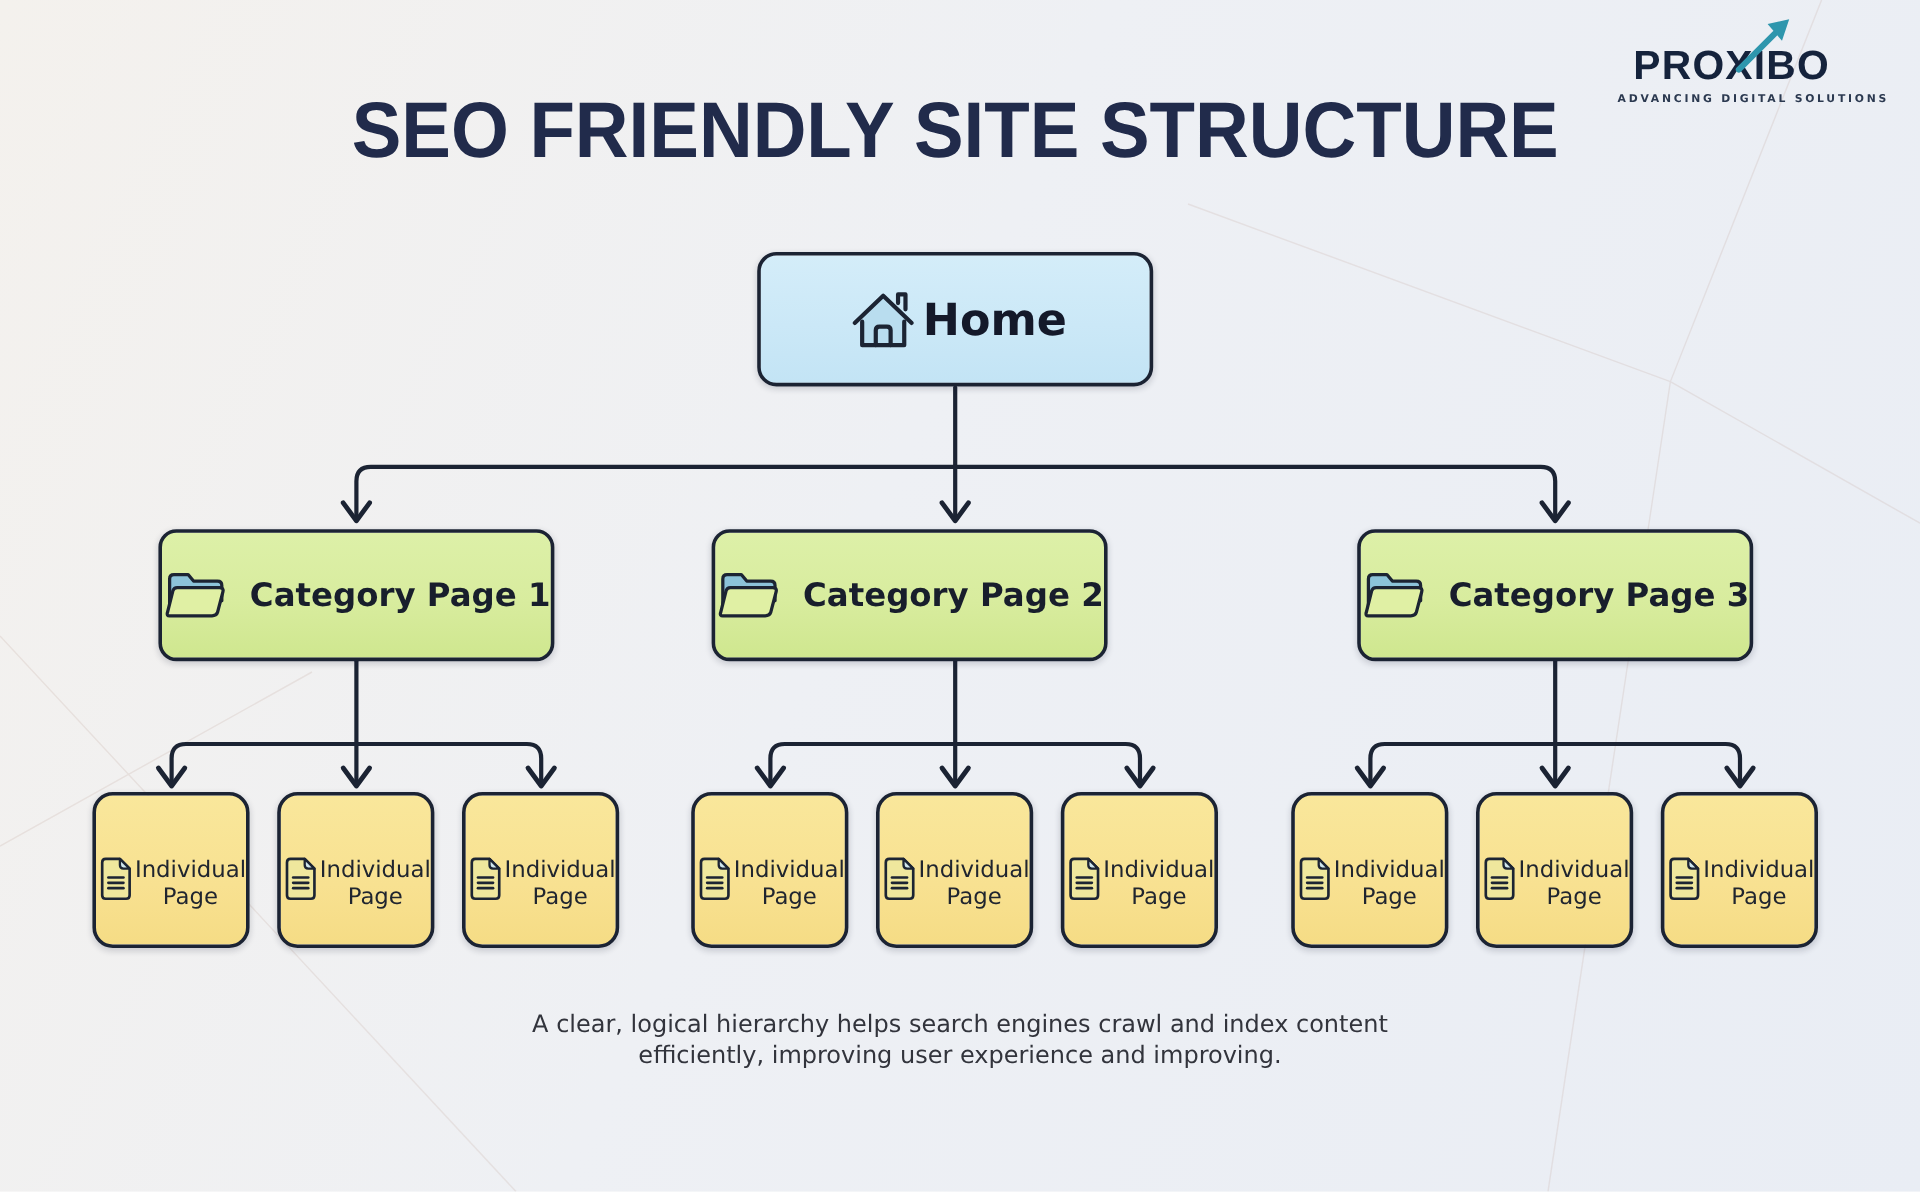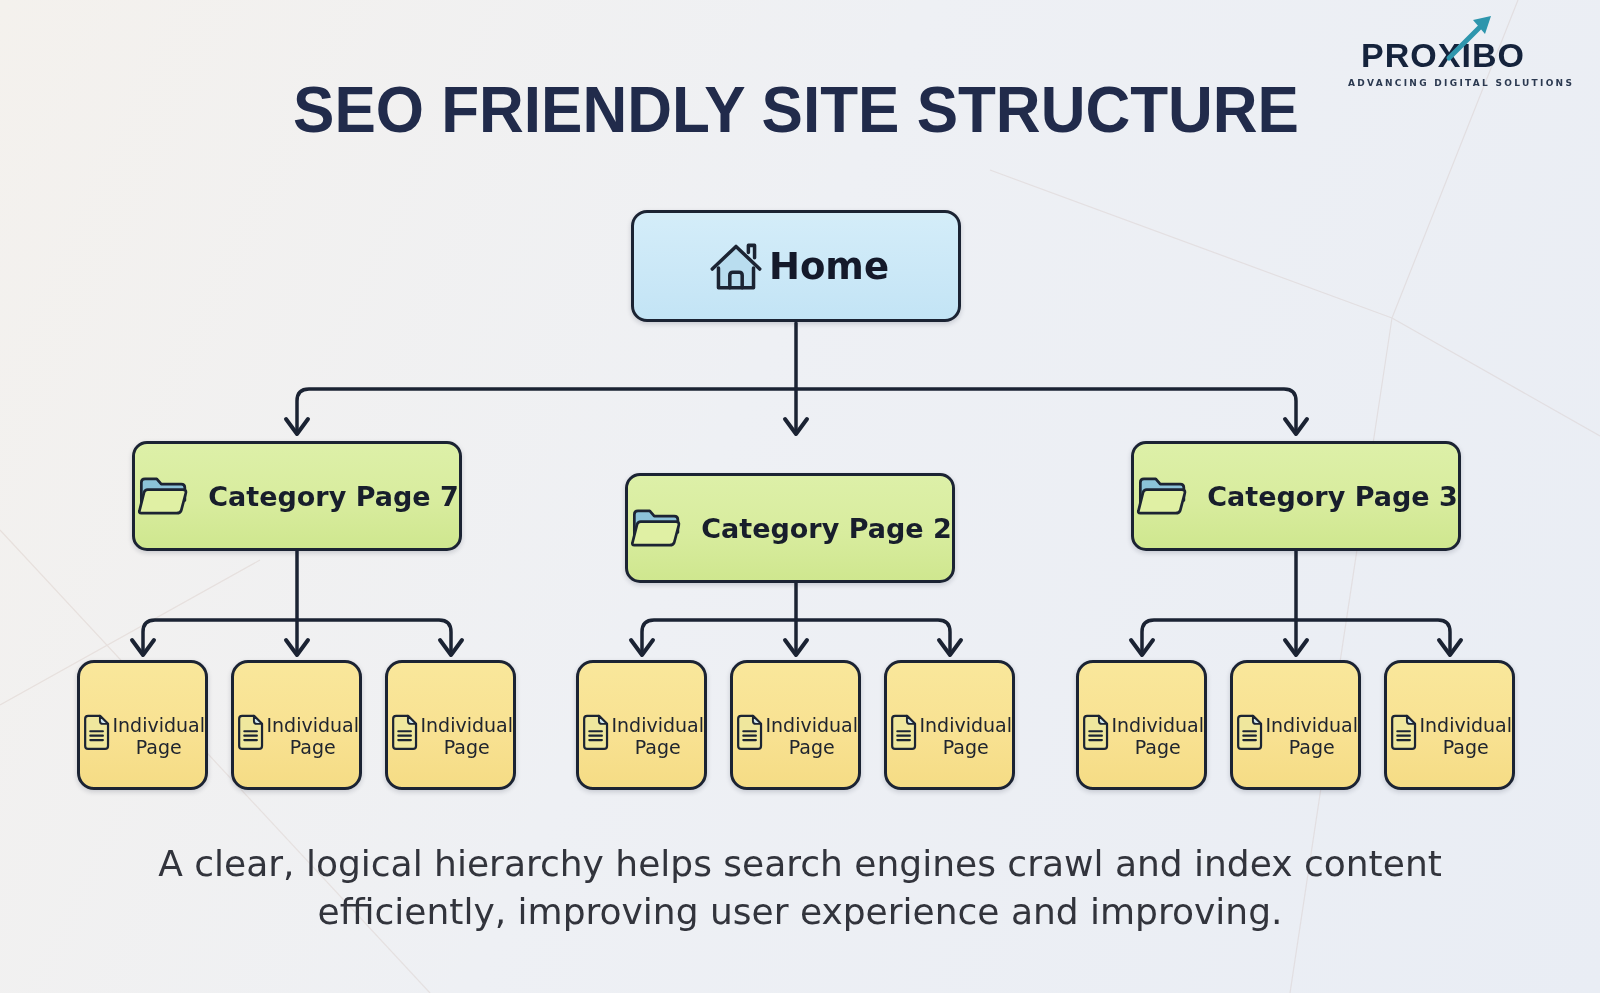--- a/index.html
+++ b/index.html
@@ -71,21 +71,21 @@
     justify-content:flex-start;
     padding-top:14px;border-radius:17px;
   }
   .node.page .label{
     margin-top:8px;font-size:19px;font-weight:500;line-height:1.18;
     text-align:center;color:#20252f;width:110px;
   }
 
   .caption{
     position:absolute;top:840px;left:0;width:1600px;
-    text-align:center;font-size:36px;font-weight:500;
+    text-align:center;font-size:20px;font-weight:500;
     color:var(--caption);line-height:1.32;
     font-family:"DejaVu Sans","Liberation Sans",sans-serif;
   }
 </style>
 </head>
 <body>
 
 <div class="canvas">
 
   <svg class="bg" width="1600" height="993" viewBox="0 0 1600 993">
@@ -151,23 +151,23 @@
       </g>
     </svg>
     <span class="label">Home</span>
   </div>
 
   <div class="node category" style="left:132px;">
     <svg width="58" height="46" viewBox="0 0 64 50">
       <path d="M7 42 V10 Q7 6 11 6 H24 L29 12 H51 Q55 12 55 16 V30 Z" fill="#8cc3d9" stroke="#1c2433" stroke-width="3" stroke-linejoin="round"></path>
       <path d="M14 18 H53 Q57 18 56 22 L51 41 Q50 44 46 44 H7 Q4 44 5 41 L10 21 Q11 18 14 18 Z" fill="#e0f0a4" stroke="#1c2433" stroke-width="3" stroke-linejoin="round"></path>
     </svg>
-    <span class="label">Category Page 7</span>
-  </div>
-  <div class="node category" style="left:625px;margin-top:32px;">
+    <span class="label">Category Page 1</span>
+  </div>
+  <div class="node category" style="left:593px;">
     <svg width="58" height="46" viewBox="0 0 64 50">
       <path d="M7 42 V10 Q7 6 11 6 H24 L29 12 H51 Q55 12 55 16 V30 Z" fill="#8cc3d9" stroke="#1c2433" stroke-width="3" stroke-linejoin="round"></path>
       <path d="M14 18 H53 Q57 18 56 22 L51 41 Q50 44 46 44 H7 Q4 44 5 41 L10 21 Q11 18 14 18 Z" fill="#e0f0a4" stroke="#1c2433" stroke-width="3" stroke-linejoin="round"></path>
     </svg>
     <span class="label">Category Page 2</span>
   </div>
   <div class="node category" style="left:1131px;">
     <svg width="58" height="46" viewBox="0 0 64 50">
       <path d="M7 42 V10 Q7 6 11 6 H24 L29 12 H51 Q55 12 55 16 V30 Z" fill="#8cc3d9" stroke="#1c2433" stroke-width="3" stroke-linejoin="round"></path>
       <path d="M14 18 H53 Q57 18 56 22 L51 41 Q50 44 46 44 H7 Q4 44 5 41 L10 21 Q11 18 14 18 Z" fill="#e0f0a4" stroke="#1c2433" stroke-width="3" stroke-linejoin="round"></path>

